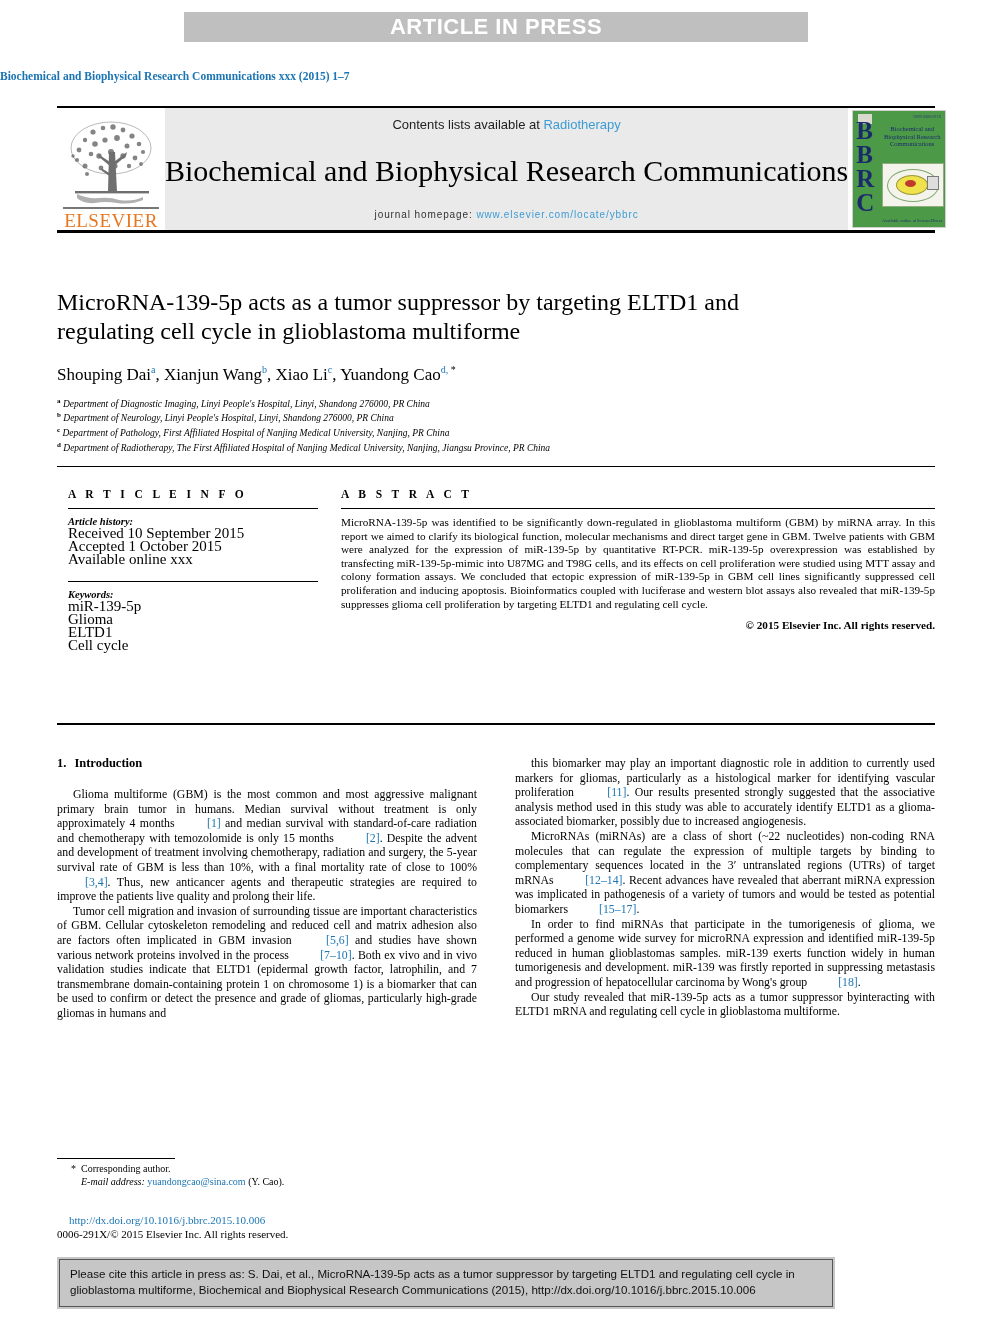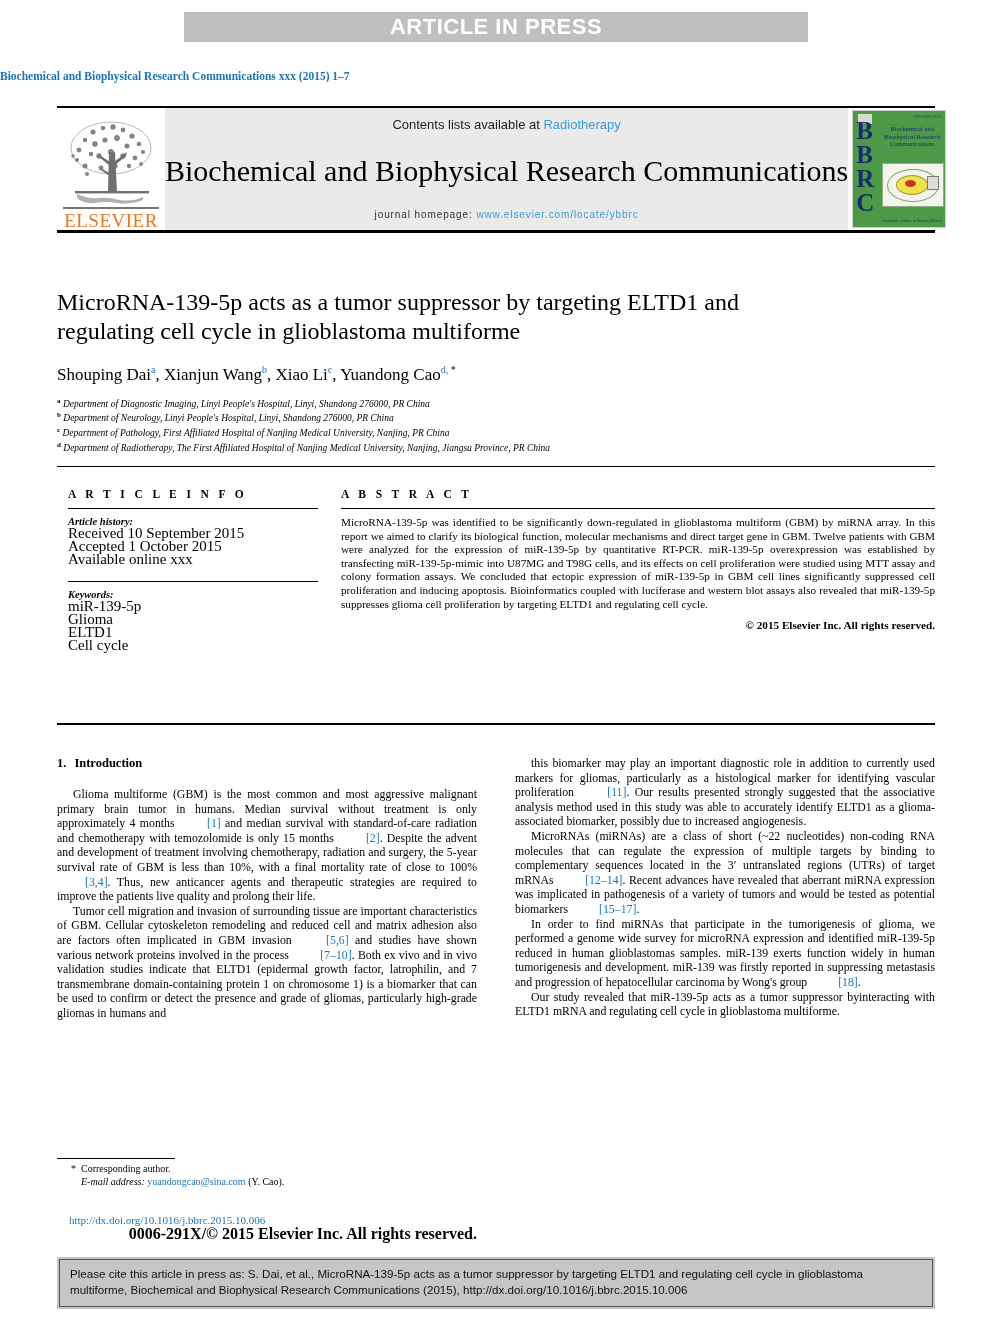--- a/index.html
+++ b/index.html
@@ -418,33 +418,32 @@
   }
   .doi-line {
     font-family: "Liberation Serif", serif;
     font-size: 11px;
     line-height: 14px;
     color: #1b75b3;
     padding-left: 12px;
   }
   .issn-line {
     font-family: "Liberation Serif", serif;
-    font-weight: bold;
-    font-size: 16px;
+    font-weight: normal;
+    font-size: 11px;
     line-height: 14px;
     color: #000;
-    text-align: right;
   }
 
   
   .cite-box {
     position: absolute;
     left: 57px;
     top: 1257px;
-    width: 878px;
+    width: 778px;
     height: 52px;
     background: #c6c6c6;
     box-sizing: border-box;
     padding: 2px;
   }
   .cite-inner {
     background: #c6c6c6;
     border: 1px solid #555;
     height: 100%;
     box-sizing: border-box;

